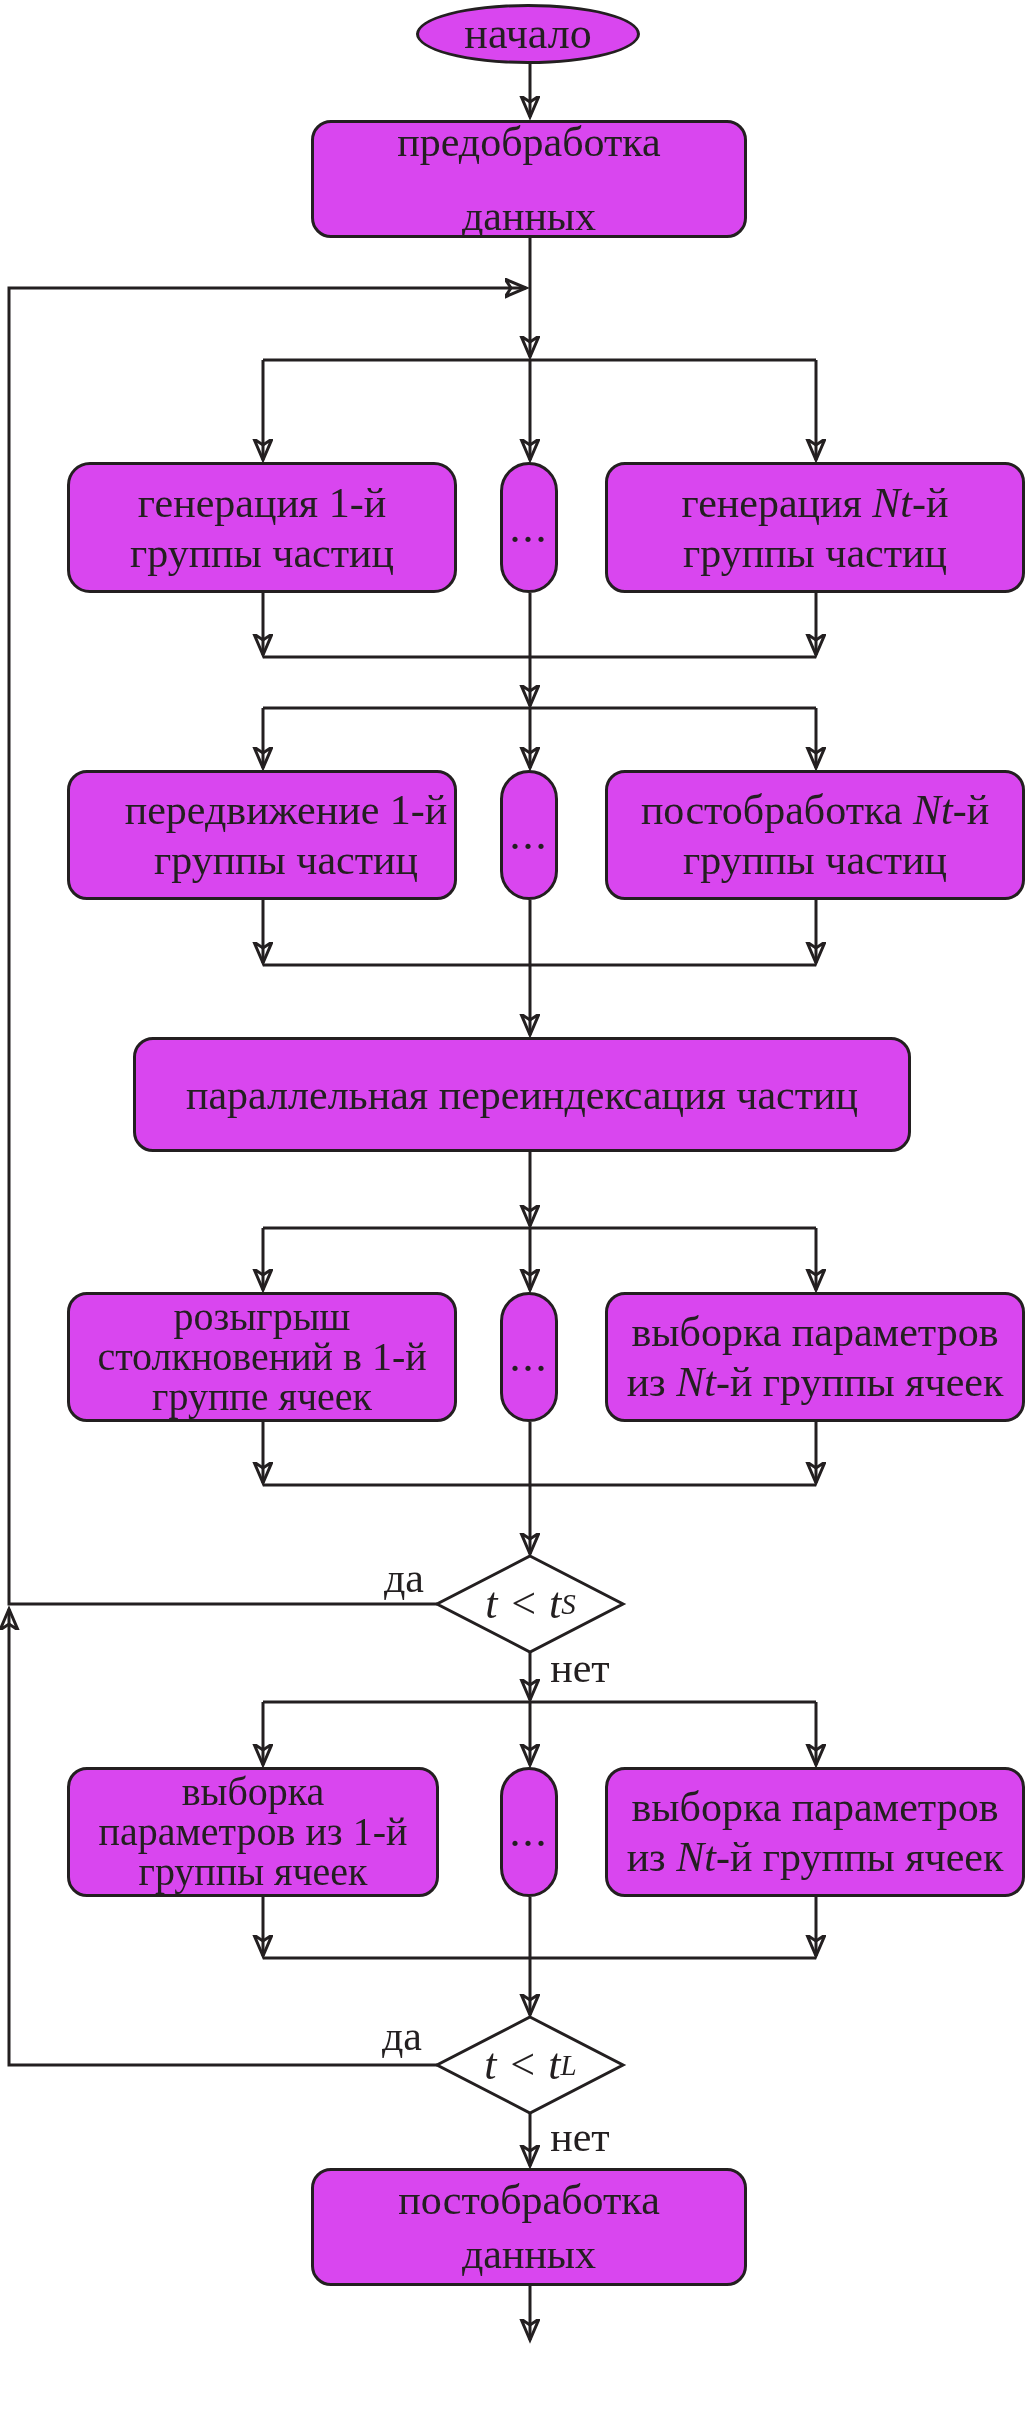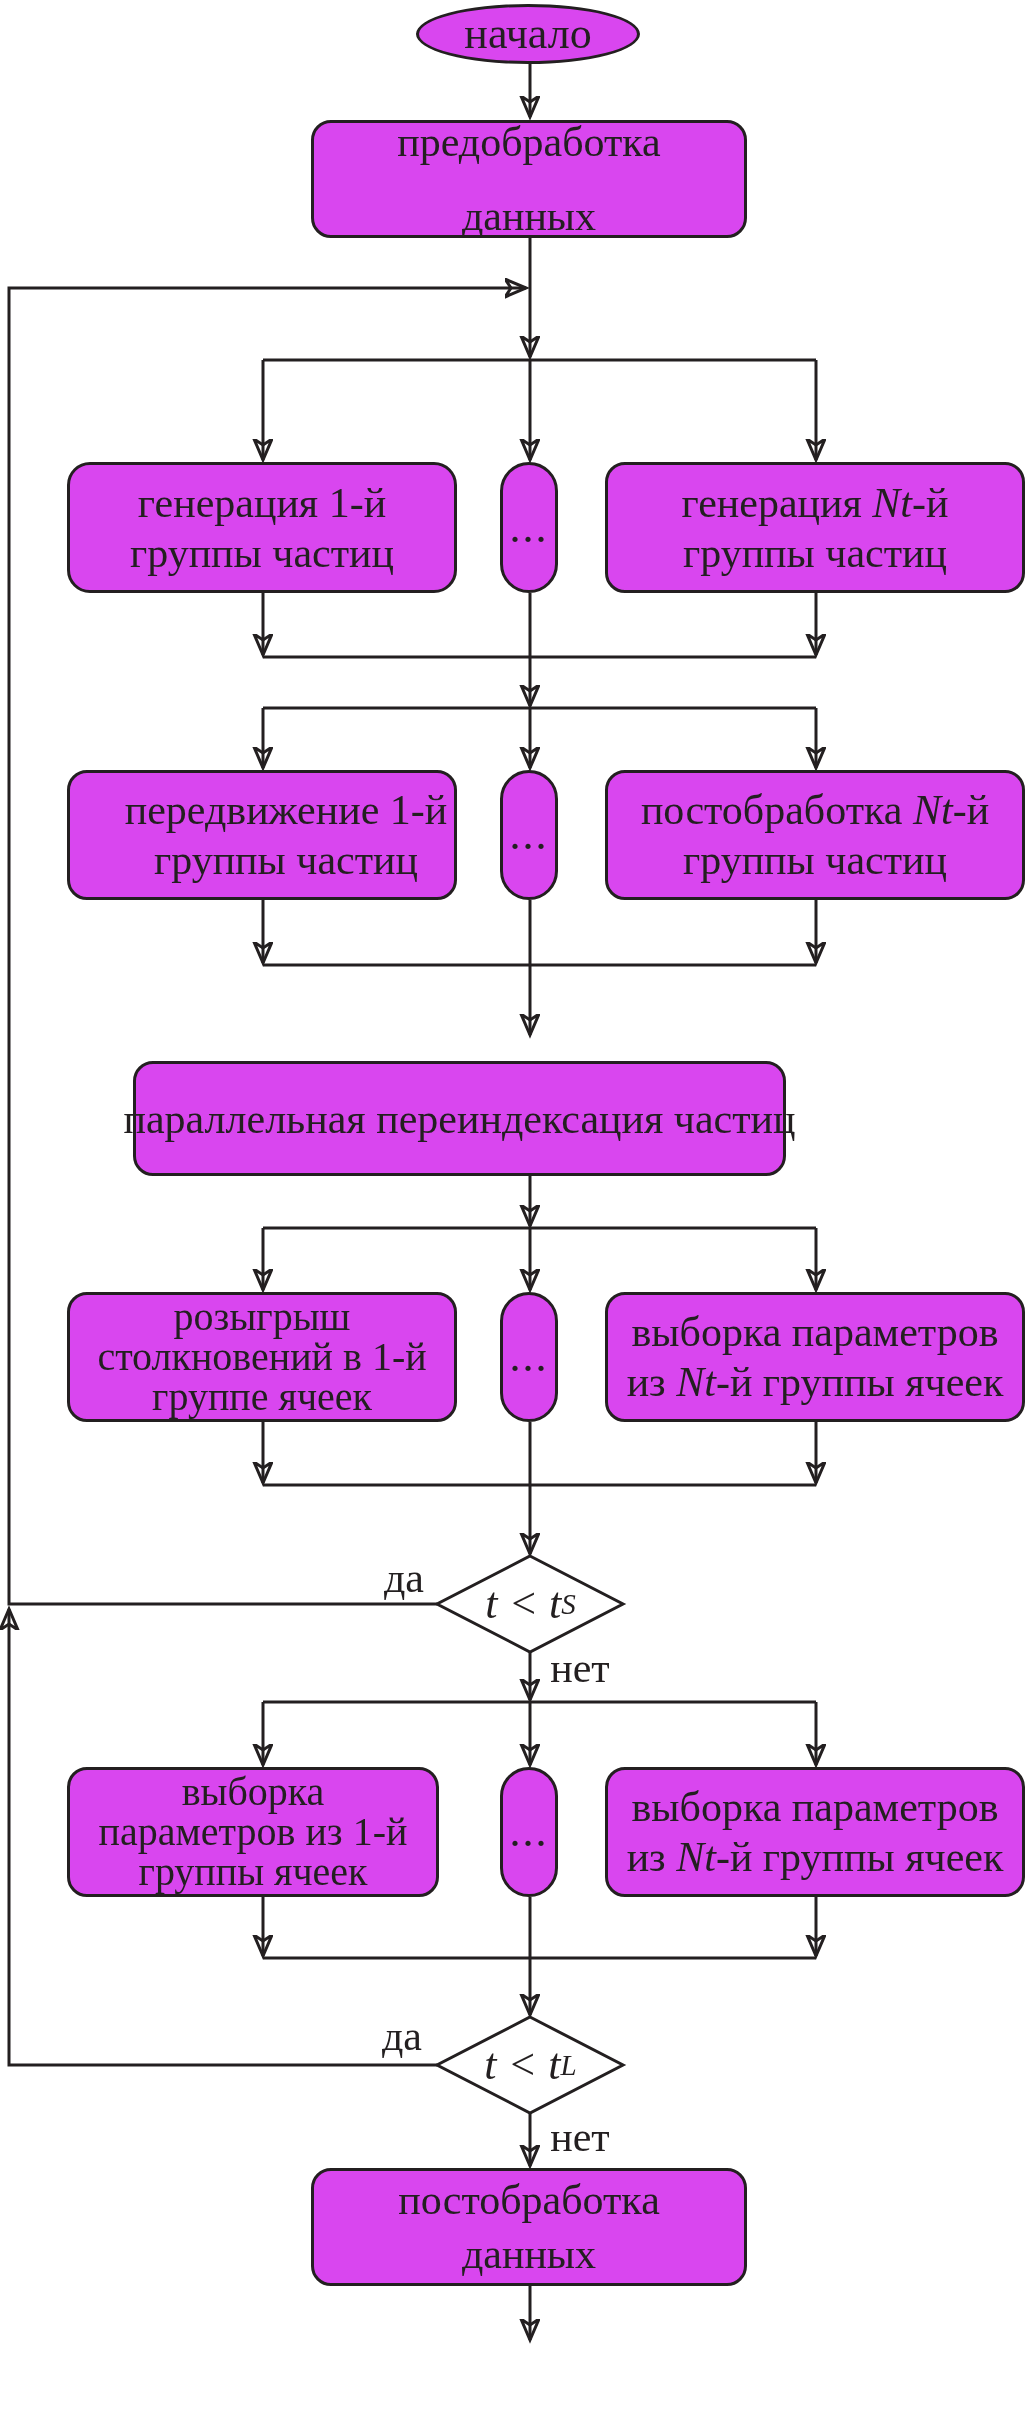--- a/index.html
+++ b/index.html
@@ -135,21 +135,21 @@
     <div class="line">группы частиц</div>
   </div>
   <div class="node pill" style="left:500px;top:770px;width:58px;height:130px;">
     <div class="line">...</div>
   </div>
   <div class="node rounded row2" style="left:605px;top:770px;width:420px;height:130px;">
     <div class="line"><span>постобработка </span><span class="var">Nt</span><span>-й</span></div>
     <div class="line">группы частиц</div>
   </div>
 
-  <div class="node rounded" style="left:133px;top:1037px;width:653px;height:115px;margin-top:24px;">
+  <div class="node rounded" style="left:133px;top:1037px;width:778px;height:115px;">
     <div class="line">параллельная переиндексация частиц</div>
   </div>
 
   <div class="node rounded row3" style="left:67px;top:1292px;width:390px;height:130px;">
     <div class="line">розыгрыш</div>
     <div class="line">столкновений в 1-й</div>
     <div class="line">группе ячеек</div>
   </div>
   <div class="node pill" style="left:500px;top:1292px;width:58px;height:130px;">
     <div class="line">...</div>

